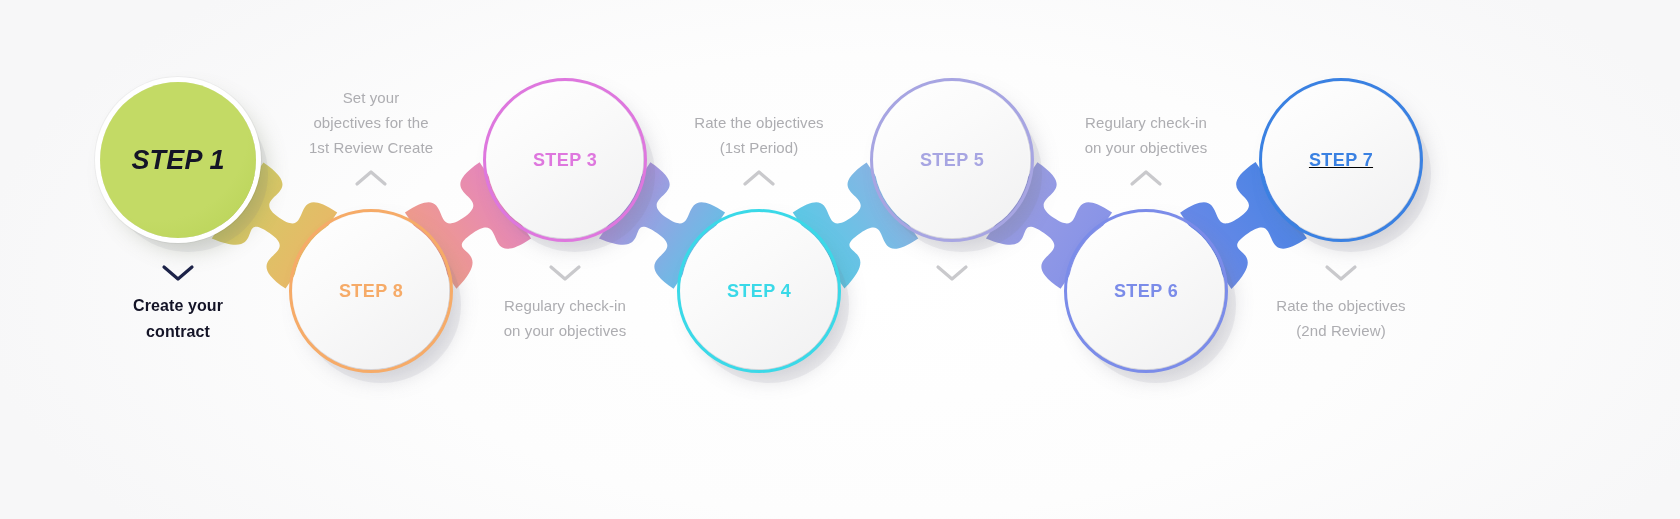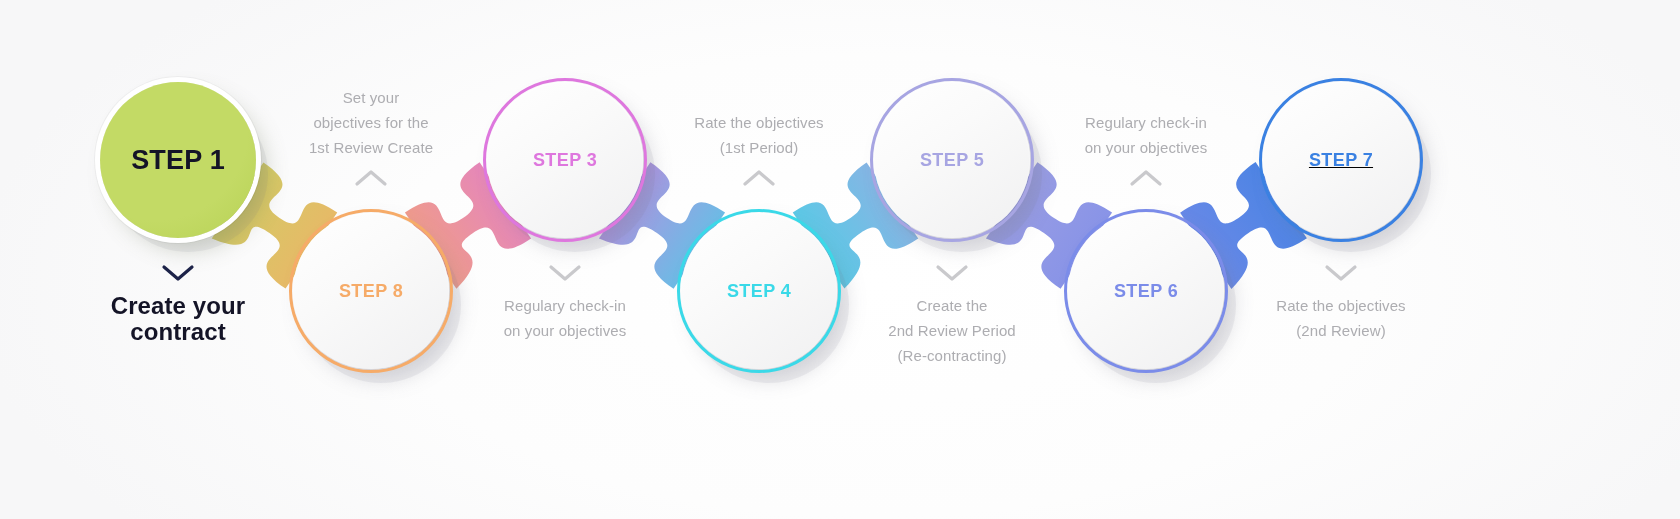--- a/index.html
+++ b/index.html
@@ -69,21 +69,21 @@
     text-align:center;
     font-size:15px;
     line-height:25px;
     color:#adadb1;
     letter-spacing:0.1px;
     z-index:4;
   }
   .caption.emphasis{
     color:#141427;
     font-weight:bold;
-    font-size:24px;
+    font-size:16px;
     line-height:26px;
   }
 
   
   .chev{
     position:absolute;
     width:34px;height:20px;
     z-index:4;
   }
   .chev svg{display:block;width:34px;height:20px;}
@@ -130,21 +130,21 @@
         <ellipse cx="381" cy="305" rx="80" ry="78" fill="rgba(120,120,135,0.10)"></ellipse>
         <ellipse cx="575" cy="174" rx="80" ry="78" fill="rgba(120,120,135,0.10)"></ellipse>
         <ellipse cx="769" cy="305" rx="80" ry="78" fill="rgba(120,120,135,0.10)"></ellipse>
         <ellipse cx="962" cy="174" rx="80" ry="78" fill="rgba(120,120,135,0.10)"></ellipse>
         <ellipse cx="1156" cy="305" rx="80" ry="78" fill="rgba(120,120,135,0.10)"></ellipse>
         <ellipse cx="1351" cy="174" rx="80" ry="78" fill="rgba(120,120,135,0.10)"></ellipse>
       </g>
   </svg>
   <div id="nodes-layer">
       <div class="node filled" style="left: 100px; top: 82px; background: radial-gradient(circle at 36% 30%, rgb(195, 218, 101) 0%, rgb(195, 218, 101) 62%, rgb(183, 209, 85) 100%);">
-        <span class="node-label" style="color: rgb(20, 20, 39);">STEP 1</span>
+        <span class="node-label" style="color: rgb(20, 20, 39); font-style: italic;">STEP 1</span>
       </div>
       <div class="node outlined" style="left: 293px; top: 213px;">
         <div class="ring" style="color: rgb(246, 171, 104); width: 164px; height: 164px; left: -4px; top: -4px;"></div>
         <span class="node-label" style="color: rgb(246, 171, 104);">STEP 8</span>
       </div>
       <div class="node outlined" style="left: 487px; top: 82px;">
         <div class="ring" style="color: rgb(222, 119, 222); width: 164px; height: 164px; left: -4px; top: -4px;"></div>
         <span class="node-label" style="color: rgb(222, 119, 222);">STEP 3</span>
       </div>
       <div class="node outlined" style="left: 681px; top: 213px;">
@@ -199,25 +199,20 @@
     </div>
     <div class="caption" style="left: 644px; top: 110px;">
       <div>Rate the objectives</div>
       <div>(1st Period)</div>
     </div>
     <div class="chev" style="left: 935px; top: 263px;">
       <svg viewBox="0 0 34 20">
         <path d="M3 4 L17 16 L31 4" fill="none" stroke="#c9c9cc" stroke-width="3.2" stroke-linecap="round" stroke-linejoin="round"></path>
       </svg>
     </div>
-    <div class="caption" style="left: 837px; top: 293px;">
-      <div>Create the</div>
-      <div>2nd Review Period</div>
-      <div>(Re-contracting)</div>
-    </div>
     <div class="chev" style="left: 1129px; top: 168px;">
       <svg viewBox="0 0 34 20">
         <path d="M3 16 L17 4 L31 16" fill="none" stroke="#c9c9cc" stroke-width="3.2" stroke-linecap="round" stroke-linejoin="round"></path>
       </svg>
     </div>
     <div class="caption" style="left: 1031px; top: 110px;">
       <div>Regulary check-in</div>
       <div>on your objectives</div>
     </div>
     <div class="chev" style="left: 1324px; top: 263px;">

